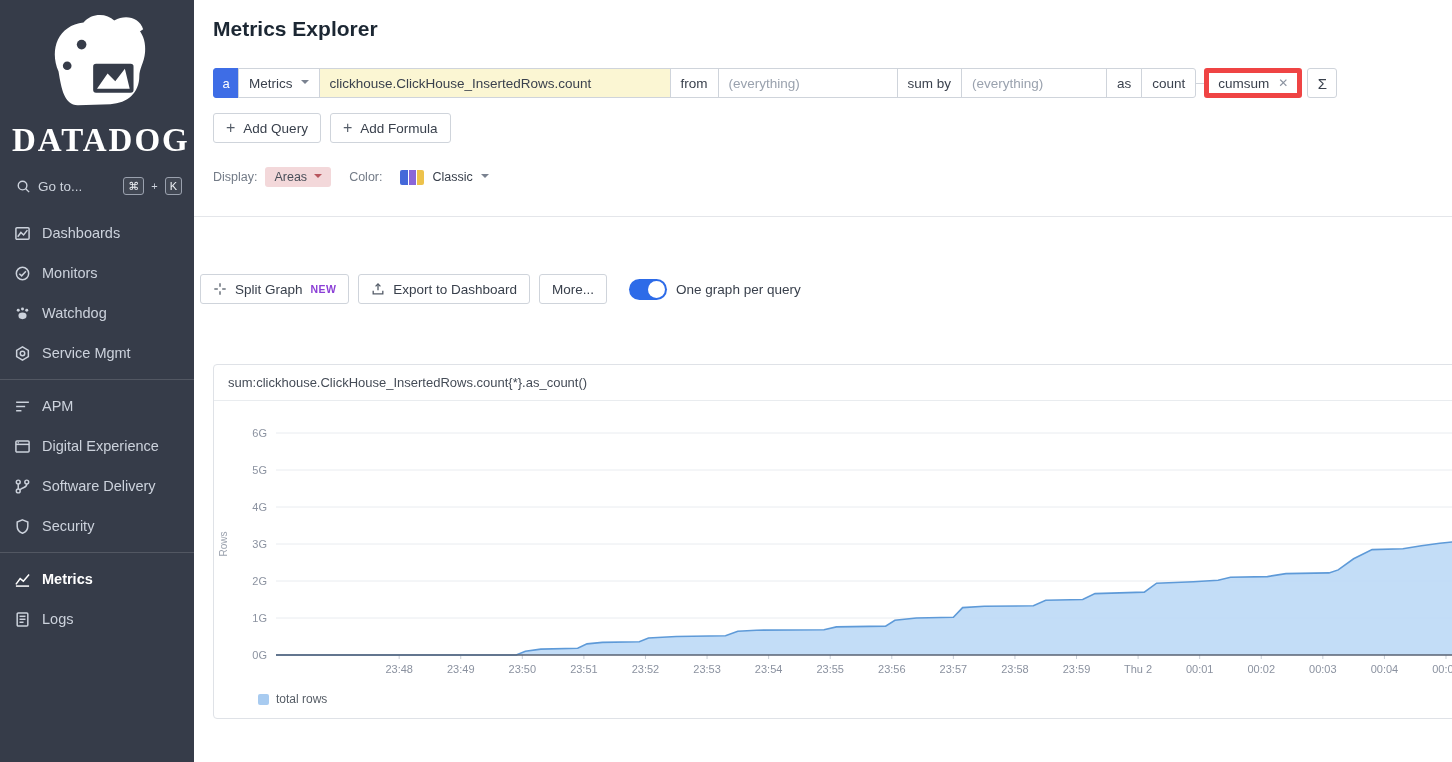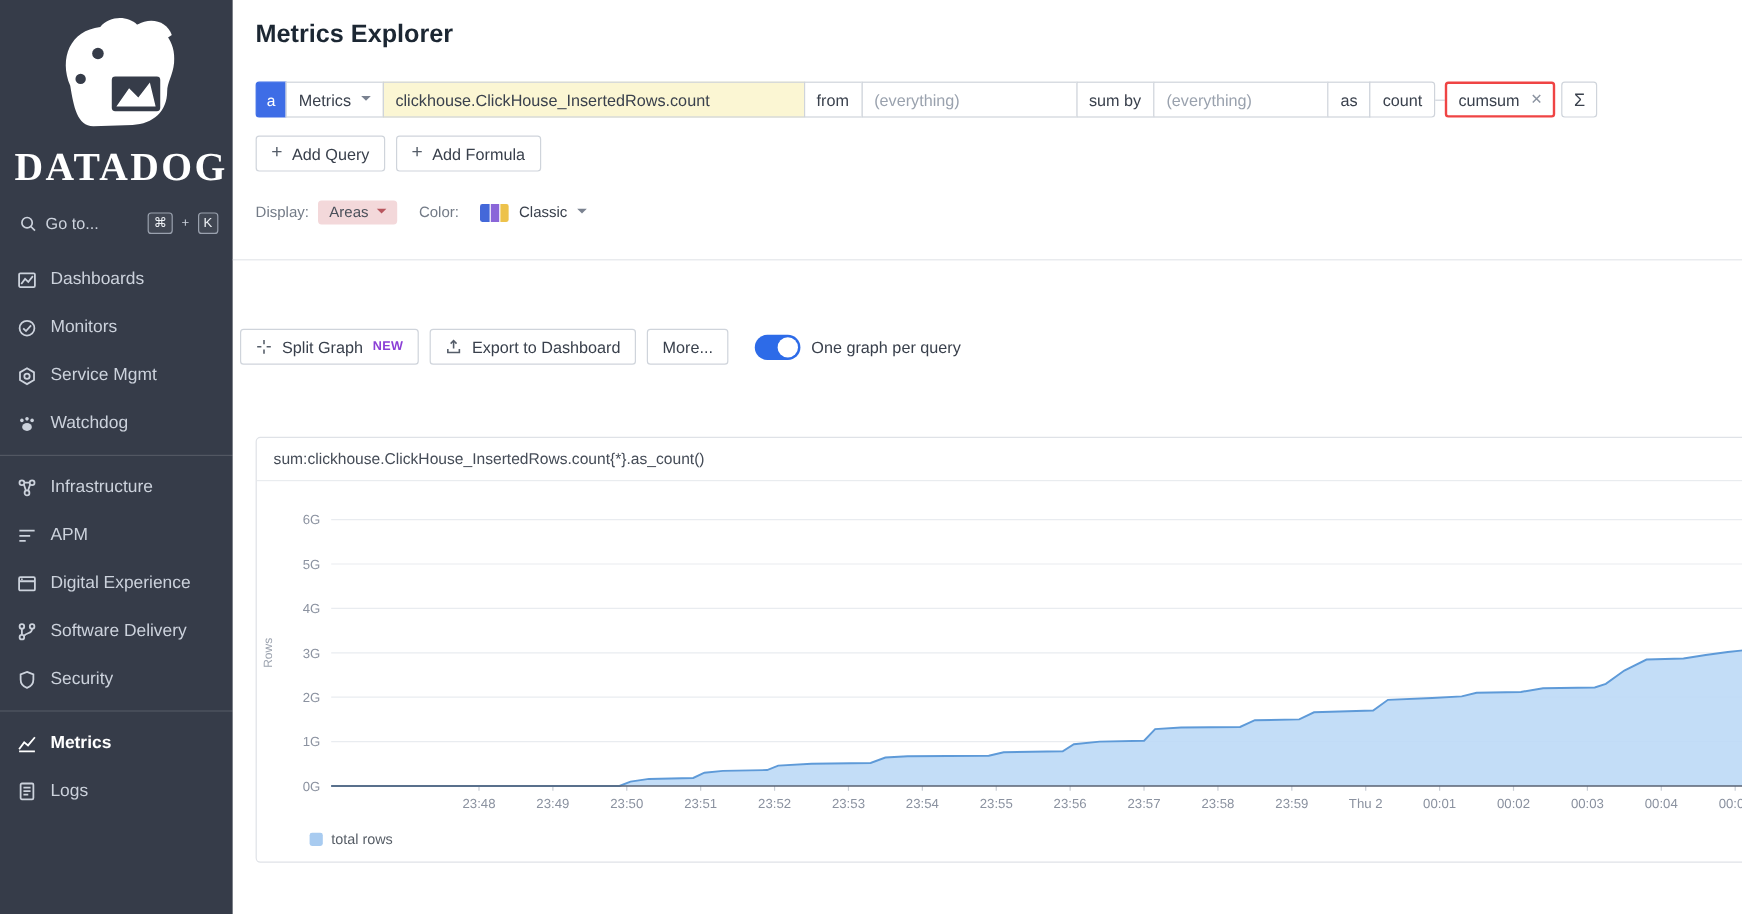--- a/index.html
+++ b/index.html
@@ -56,21 +56,21 @@
   .chev::after {
     content:""; position:absolute; left:0; top:1px; border:4px solid transparent;
     border-top-color:#7a8receive;
   }
   .chev::after { border-top-color:#7a8290; }
   .metric-input { background:#fbf6d3; min-width:352px; }
   .placeholder { color:#9aa2ae; }
   .cell-everywhere { min-width:180px; }
   .cell-everything { min-width:146px; }
   .fn-connector { width:8px; height:1px; background:#cfd4db; align-self:center; }
-  .fn-chip { border:2px solid #ef4444; border-radius:3px; display:flex; align-items:center; gap:9px; padding:0 9px; font-size:13.5px; color:#3a414d; }
+  .fn-chip { border:5px solid #ef4444; border-radius:3px; display:flex; align-items:center; gap:9px; padding:0 9px; font-size:13.5px; color:#3a414d; }
   .fn-x { color:#8b93a0; font-size:12px; cursor:pointer; }
   .sigma-box {
     border:1px solid #cfd4db; border-radius:3px; width:30px; display:flex; align-items:center;
     justify-content:center; margin-left:5px; font-size:15px; color:#3a414d; cursor:pointer;
   }
 
   .btn-row { display:flex; gap:9px; margin:15px 0 0 19px; }
   .btn {
     border:1px solid #cfd4db; border-radius:3px; background:#fff; height:30px;
     display:flex; align-items:center; gap:8px; padding:0 12px; font-size:13.5px;
@@ -149,48 +149,37 @@
       </div>
       <div class="nav-item">
         <svg viewBox="0 0 16 16">
             <circle cx="8" cy="8" r="5.8"></circle>
             <polyline points="5,8.2 7.2,10.2 11.2,5.8"></polyline>
           </svg>
         <span>Monitors</span>
       </div>
       <div class="nav-item">
         <svg viewBox="0 0 16 16">
-            <path d="M8 1.8 L13.5 5 V11 L8 14.2 L2.5 11 V5 Z"></path>
-            <circle cx="8" cy="8" r="2.1"></circle>
-          </svg>
-        <span>Service Mgmt</span>
-      </div>
-      <div class="nav-item">
-        <svg viewBox="0 0 16 16">
             <circle cx="4" cy="5" r="1.4" fill="currentColor" stroke="none"></circle>
             <circle cx="8" cy="3.8" r="1.4" fill="currentColor" stroke="none"></circle>
             <circle cx="12" cy="5" r="1.4" fill="currentColor" stroke="none"></circle>
             <ellipse cx="8" cy="10.2" rx="3.8" ry="3.1" fill="currentColor" stroke="none"></ellipse>
           </svg>
         <span>Watchdog</span>
       </div>
+      <div class="nav-item">
+        <svg viewBox="0 0 16 16">
+            <path d="M8 1.8 L13.5 5 V11 L8 14.2 L2.5 11 V5 Z"></path>
+            <circle cx="8" cy="8" r="2.1"></circle>
+          </svg>
+        <span>Service Mgmt</span>
+      </div>
 
       <div class="nav-divider"></div>
 
-      <div class="nav-item">
-        <svg viewBox="0 0 16 16">
-            <circle cx="4" cy="4" r="1.9"></circle>
-            <circle cx="12" cy="4" r="1.9"></circle>
-            <circle cx="8" cy="12" r="1.9"></circle>
-            <line x1="5.5" y1="5.2" x2="7.2" y2="10.3"></line>
-            <line x1="10.5" y1="5.2" x2="8.8" y2="10.3"></line>
-            <line x1="5.9" y1="4" x2="10.1" y2="4"></line>
-          </svg>
-        <span>Infrastructure</span>
-      </div>
       <div class="nav-item">
         <svg viewBox="0 0 16 16">
             <line x1="2" y1="4" x2="14" y2="4"></line>
             <line x1="2" y1="8" x2="10.5" y2="8"></line>
             <line x1="2" y1="12" x2="7" y2="12"></line>
           </svg>
         <span>APM</span>
       </div>
       <div class="nav-item">
         <svg viewBox="0 0 16 16">

